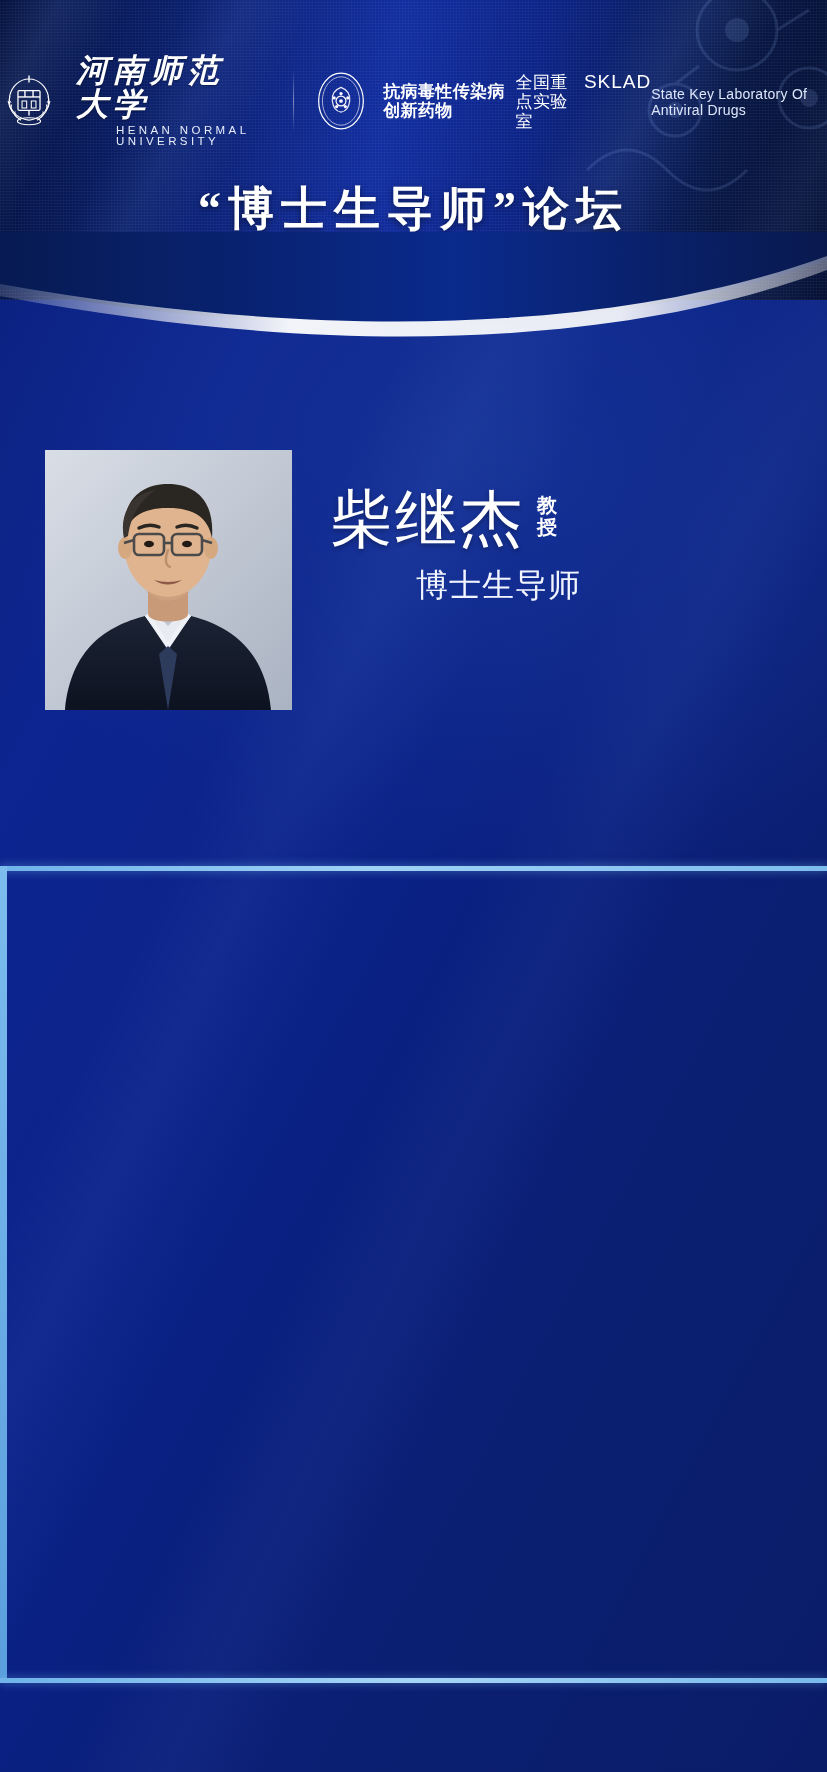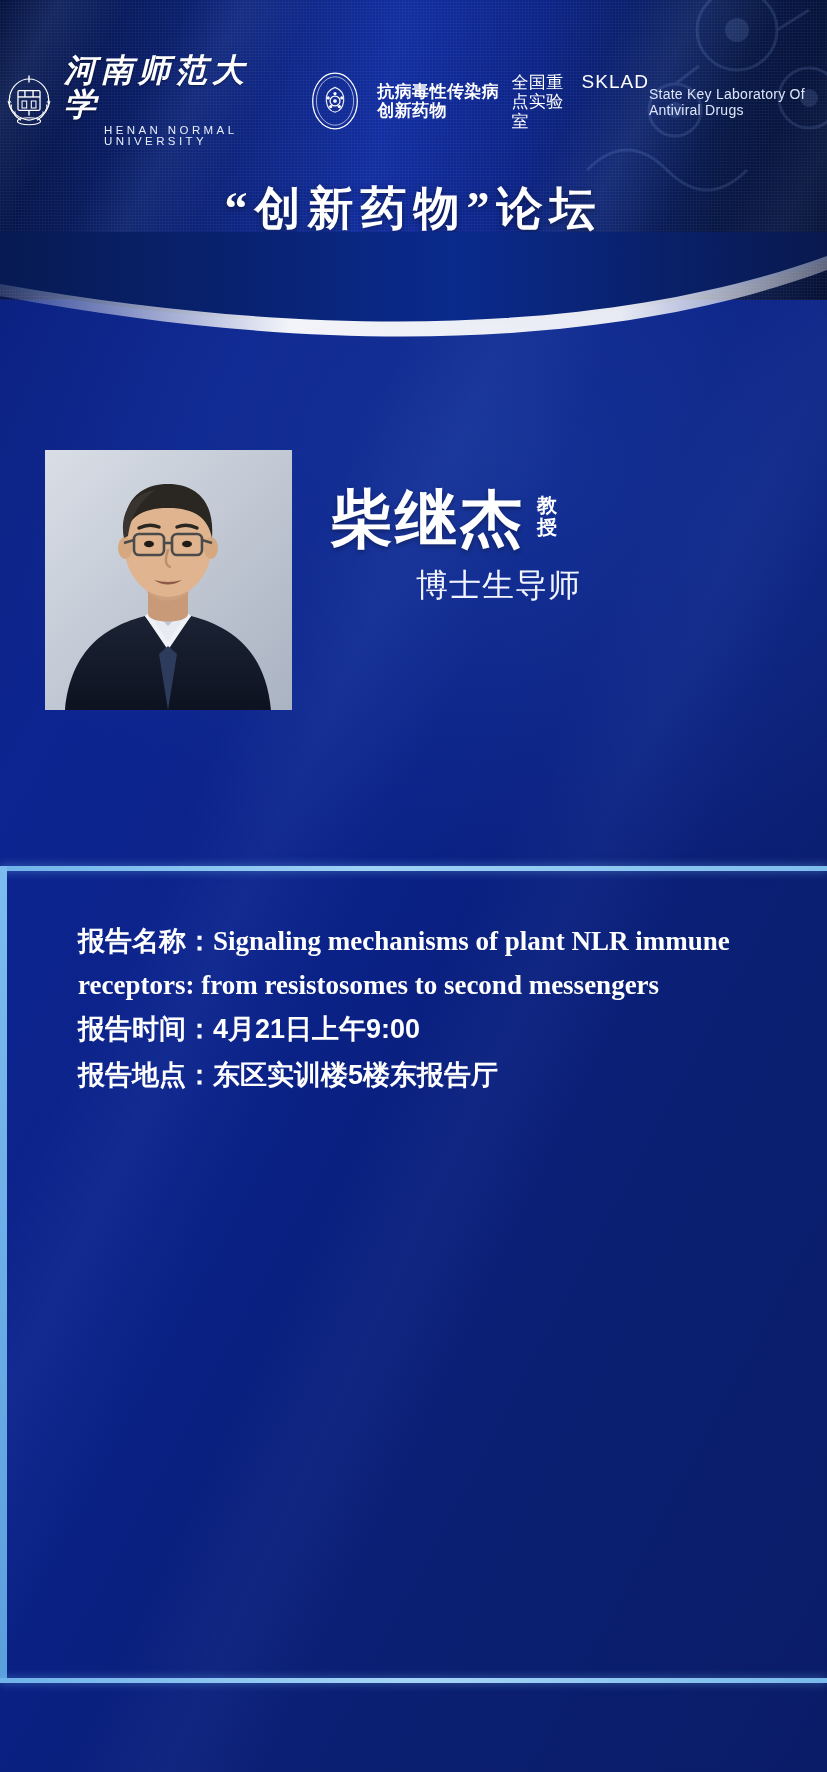--- a/index.html
+++ b/index.html
@@ -45,21 +45,21 @@
       linear-gradient(118deg, rgba(255,255,255,0) 80%, rgba(150,185,255,.06) 85%, rgba(255,255,255,0) 92%);
   }
   .header .molecule{
     position:absolute;right:-30px;top:-30px;opacity:.16;
   }
 
   .logobar{
     position:absolute;left:0;top:58px;width:827px;height:86px;
     display:flex;align-items:center;justify-content:center;gap:0;
   }
-  .logo-left{display:flex;align-items:center;gap:6px;padding-right:18px;}
+  .logo-left{display:flex;align-items:center;gap:18px;padding-right:18px;}
   .crest{width:58px;height:58px;flex:0 0 58px;}
   .hnu-text{display:flex;flex-direction:column;justify-content:center;}
   .hnu-cn{
     font-family:"Liberation Serif","DejaVu Serif",serif;
     font-size:32px;font-weight:700;letter-spacing:5px;
     font-style:italic;line-height:1.05;color:#fff;
     text-shadow:0 1px 2px rgba(0,0,0,.4);
   }
   .hnu-en{
     font-size:11.5px;letter-spacing:3.4px;color:#e8eefc;margin-top:3px;line-height:1;margin-left:40px;
@@ -92,21 +92,21 @@
     position:absolute;left:45px;top:450px;width:247px;height:260px;
     overflow:hidden;background:#0d1b38;
   }
   .photo svg{display:block;}
 
   .speaker{
     position:absolute;left:330px;top:488px;width:450px;
   }
   .name-row{display:flex;align-items:flex-start;gap:12px;}
   .name{
-    font-size:62px;font-weight:700;letter-spacing:3px;line-height:1;
+    font-size:62px;font-weight:400;letter-spacing:3px;line-height:1;
     color:#ffffff;text-shadow:0 2px 5px rgba(0,0,0,.35);
   }
   .title-vert{
     display:flex;flex-direction:column;font-size:20px;font-weight:700;
     line-height:1.12;letter-spacing:0;padding-top:6px;color:#fff;
   }
   .affil{
     font-family:"Liberation Serif","DejaVu Serif",serif;
     font-size:32px;line-height:1.45;color:#f2f5ff;margin-top:12px;
     letter-spacing:1px;
@@ -221,21 +221,21 @@
           <div class="sklad-l1">抗病毒性传染病创新药物</div>
           <div class="sklad-l2">
             <span>全国重点实验室</span>
             <span class="abbr">SKLAD</span>
           </div>
           <div class="sklad-l3">State Key Laboratory Of Antiviral Drugs</div>
         </div>
       </div>
     </div>
 
-    <div class="forum-title">“创新药物”论坛</div>
+    <div class="forum-title">“博士生导师”论坛</div>
   </div>
 
   <svg class="swoosh" viewBox="0 0 827 110" preserveAspectRatio="none">
     <defs>
       <linearGradient id="sw" x1="0" y1="0" x2="1" y2="0">
         <stop offset="0%" stop-color="#ffffff" stop-opacity="0.15"></stop>
         <stop offset="35%" stop-color="#ffffff" stop-opacity="0.95"></stop>
         <stop offset="75%" stop-color="#ffffff" stop-opacity="0.9"></stop>
         <stop offset="100%" stop-color="#ffffff" stop-opacity="0.35"></stop>
       </linearGradient>
@@ -310,27 +310,16 @@
       </div>
     </div>
     <div class="affil">
       <div class="l2">博士生导师</div>
     </div>
   </div>
 
   <div class="hrule"></div>
   <div class="leftedge"></div>
 
-  <div class="details">
-    <div class="rpt-title">
-      <span class="lbl">报告名称：</span><span>Signaling mechanisms of plant NLR immune receptors: from resistosomes to second messengers</span>
-    </div>
-    <div class="when">
-      <span class="lbl">报告时间：</span><span class="val">4月21日上午9:00</span>
-    </div>
-    <div class="where">
-      <span class="lbl">报告地点：</span><span class="val">东区实训楼5楼东报告厅</span>
-    </div>
-  </div>
 
 
   <div class="footbar"></div>
 </div>
 
 </body></html>

